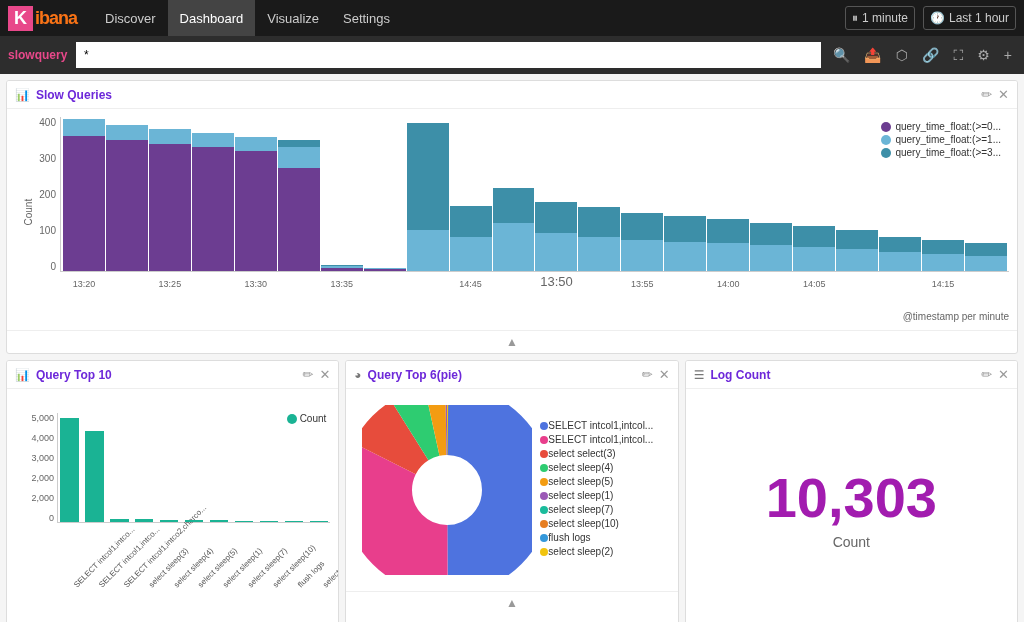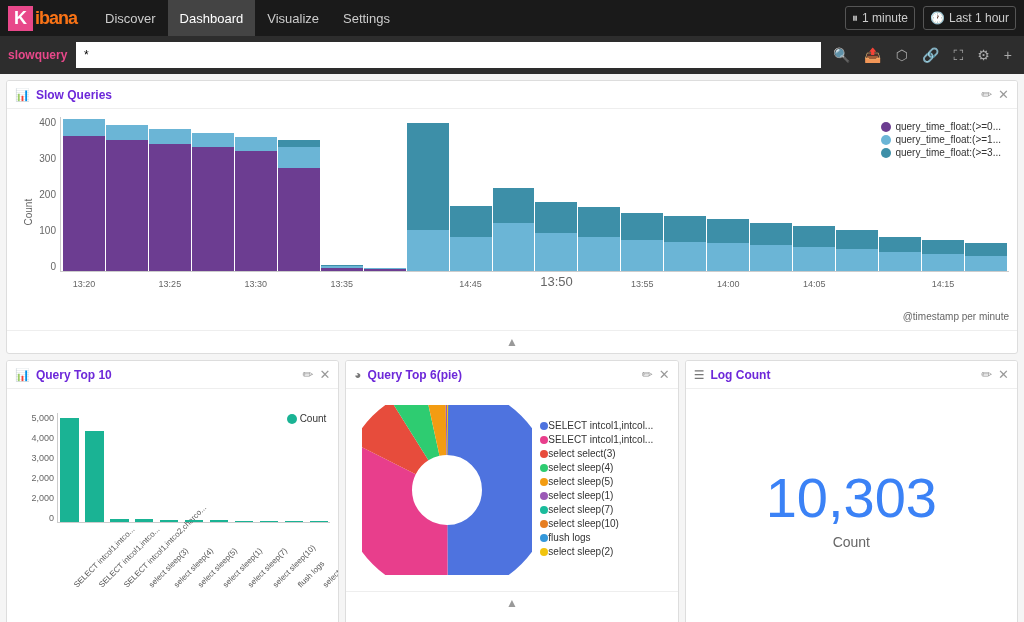--- a/index.html
+++ b/index.html
@@ -196,22 +196,22 @@
     
     .big-count-container {
       display: flex;
       flex-direction: column;
       align-items: center;
       justify-content: center;
       height: 220px;
     }
     .big-count-number {
       font-size: 56px;
-      font-weight: normal;
-      color: #3b82f6;
+      font-weight: bold;
+      color: #a21caf;
     }
     .big-count-label {
       font-size: 14px;
       color: #666;
       margin-top: 4px;
     }
 
     .chart-wrapper {
       position: relative;
     }

